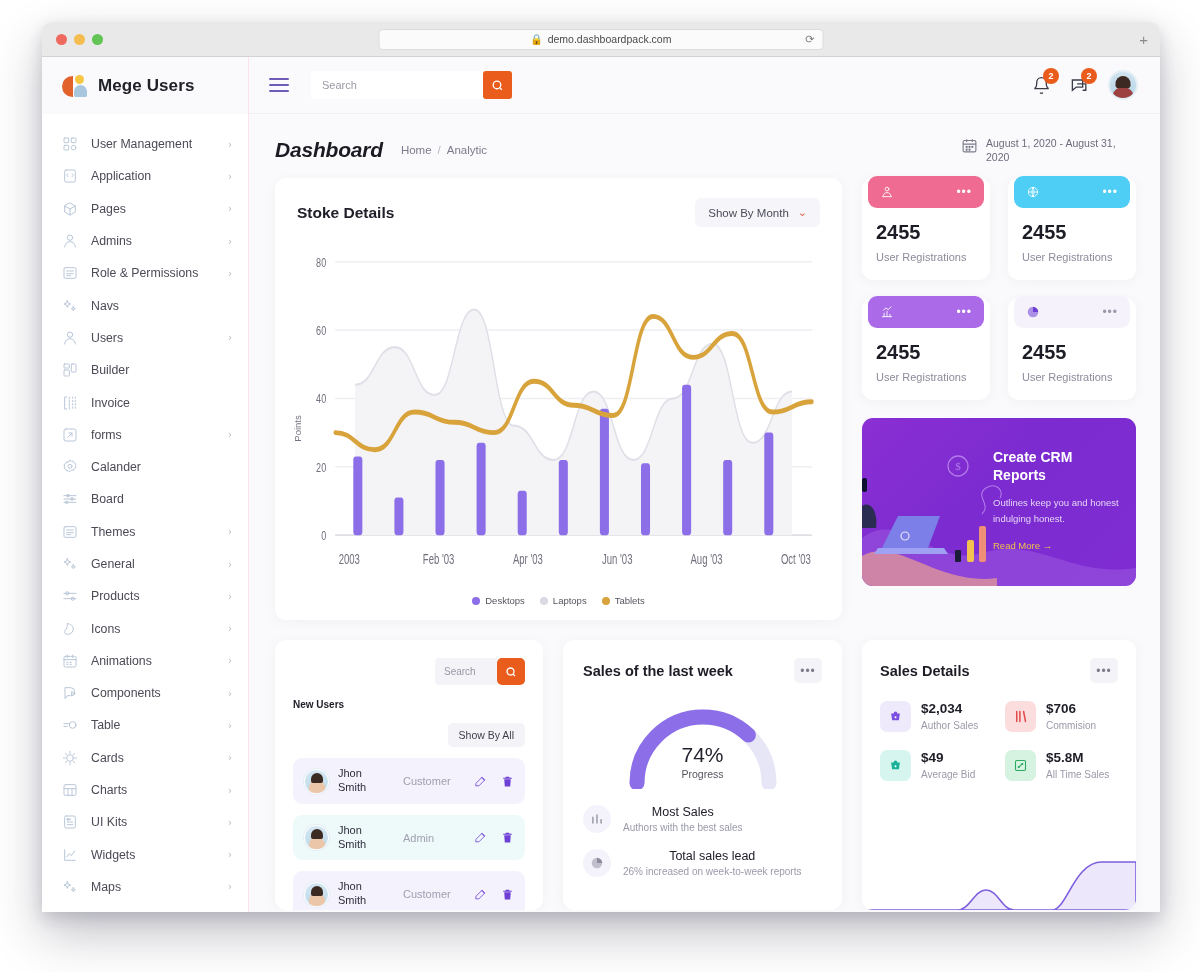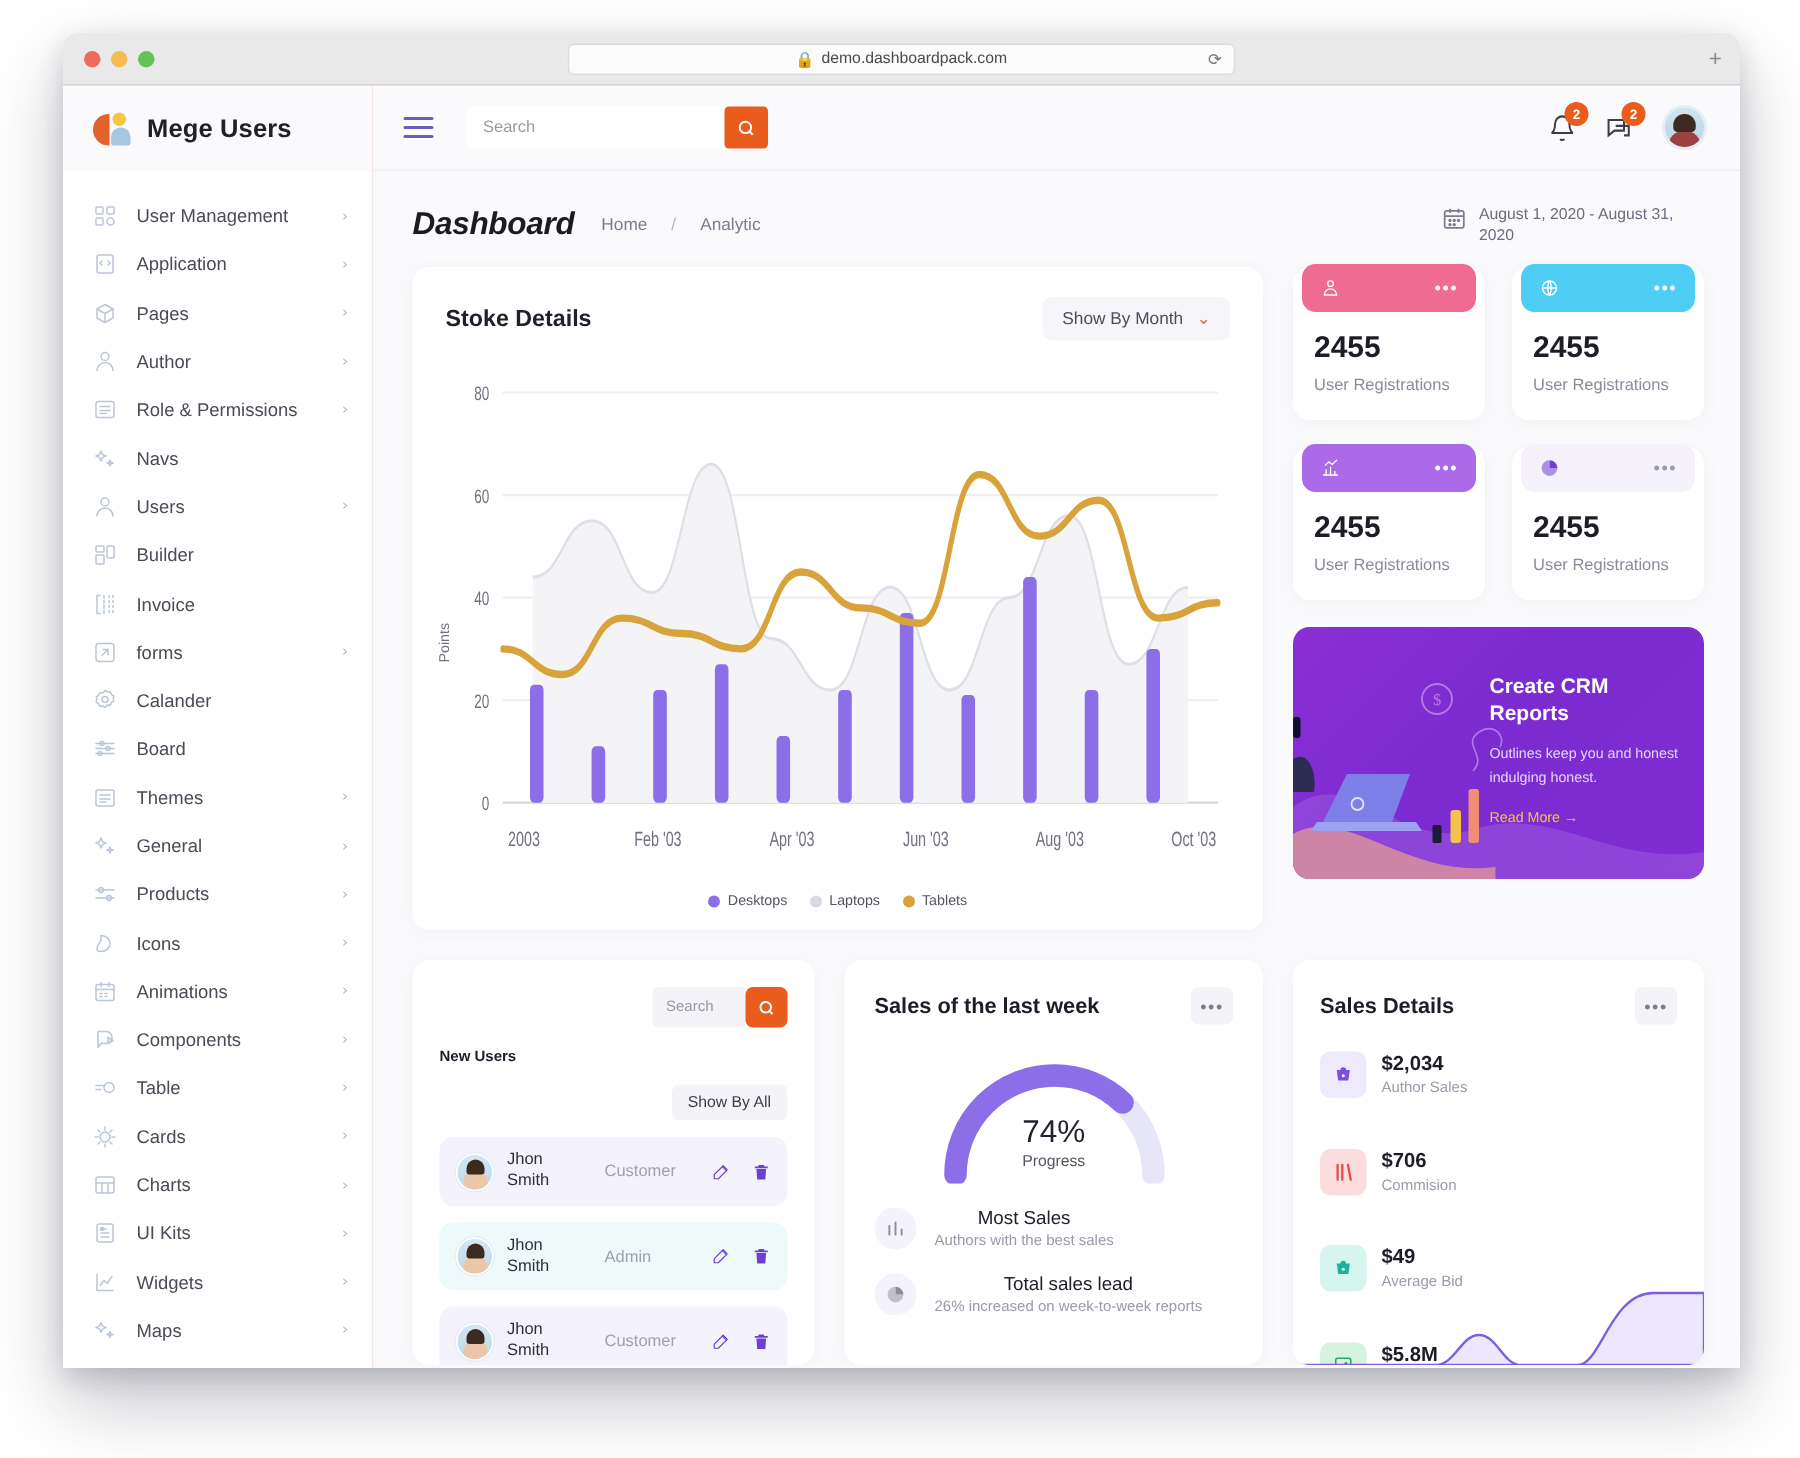--- a/index.html
+++ b/index.html
@@ -114,21 +114,21 @@
   }
   .avatar-top::before {
     content:''; position:absolute; left:50%; top:16%; transform:translateX(-50%);
     width:15px; height:12px; border-radius:8px 8px 3px 3px; background:#3c2a22; z-index:2;
   }
 
   .page-head {
     display: flex; align-items: center; padding: 22px 24px 10px 26px; flex-shrink: 0;
   }
   .page-title { font-size: 21px; font-weight: 700; color: #1b1b24; letter-spacing: -.2px; font-style: italic; }
-  .crumbs { margin-left: 18px; font-size: 11.5px; color: #7b7b8c; display: flex; gap: 16px; }
+  .crumbs { margin-left: 18px; font-size: 11.5px; color: #7b7b8c; display: flex; gap: 6px; }
   .crumbs .sep { color: #b5b5c2; }
   .date-range { margin-left: auto; display: flex; align-items: flex-start; gap: 8px; max-width: 175px; }
   .cal-ico { width: 17px; height: 17px; color: #7b7b8c; flex-shrink: 0; margin-top: 1px; }
   .cal-ico svg { width: 17px; height: 17px; display: block; }
   .date-text { font-size: 10.5px; color: #6c6c7d; line-height: 1.35; }
 
   .content { padding: 4px 24px 0 26px; overflow: hidden; }
   .row1 { display: flex; gap: 20px; align-items: flex-start; }
 
   .card { background: #fff; border-radius: 11px; box-shadow: 0 2px 12px rgba(100,100,140,.06); }
@@ -236,21 +236,21 @@
   .gauge-wrap { display: flex; flex-direction: column; align-items: center; margin-top: 14px; position: relative; }
   .gauge-val { position: absolute; top: 46px; text-align: center; }
   .gauge-pct { font-size: 21px; font-weight: 400; color: #232330; }
   .gauge-sub { font-size: 10.5px; color: #55555f; margin-top: 1px; }
   .sales-item { display: flex; align-items: center; gap: 12px; margin-top: 16px; }
   .si-ico { width: 28px; height: 28px; border-radius: 50%; background: #f4f3fb; display: flex; align-items: center; justify-content: center; flex-shrink: 0; }
   .si-ico svg { width: 14px; height: 14px; }
   .si-t { font-size: 12.5px; font-weight: 400; color: #20202b; text-align: center; }
   .si-s { font-size: 10px; color: #9a9aaa; margin-top: 3px; }
 
-  .sd-grid { display: grid; grid-template-columns: 1fr; gap: 32px 12px; margin-top: 18px; }
+  .sd-grid { display: grid; grid-template-columns: 1fr 1fr; gap: 16px 12px; margin-top: 18px; }
   .sd-item { display: flex; gap: 10px; align-items: flex-start; }
   .sd-ico { width: 31px; height: 31px; border-radius: 7px; display: flex; align-items: center; justify-content: center; flex-shrink: 0; }
   .sd-ico svg { width: 15px; height: 15px; }
   .sd-v { font-size: 13.5px; font-weight: 700; color: #1d1d27; }
   .sd-l { font-size: 10px; color: #9a9aaa; margin-top: 3px; line-height: 1.45; }
   .sd-chart { position: absolute; left: 0; right: 0; bottom: 0; height: 58px; }
 </style>
 </head>
 <body>
 
@@ -314,21 +314,21 @@
             <span class="nav-label">Pages</span>
             <span class="nav-chev">›</span>
           </div>
           <div class="nav-item">
             <span class="nav-ico">
               <svg viewBox="0 0 24 24" stroke="currentColor" fill="none" stroke-width="1.5" stroke-linecap="round" stroke-linejoin="round">
                 <circle cx="12" cy="7" r="4"></circle>
                 <path d="M4 21c0-4.4 3.6-8 8-8s8 3.6 8 8"></path>
               </svg>
             </span>
-            <span class="nav-label">Author</span>
+            <span class="nav-label">Admins</span>
             <span class="nav-chev">›</span>
           </div>
           <div class="nav-item">
             <span class="nav-ico">
               <svg viewBox="0 0 24 24" stroke="currentColor" fill="none" stroke-width="1.5" stroke-linecap="round" stroke-linejoin="round">
                 <rect x="3" y="4" width="18" height="16" rx="2"></rect>
                 <path d="M7 9h10M7 13h10M7 16h6"></path>
               </svg>
             </span>
             <span class="nav-label">Role &amp; Permissions</span>

